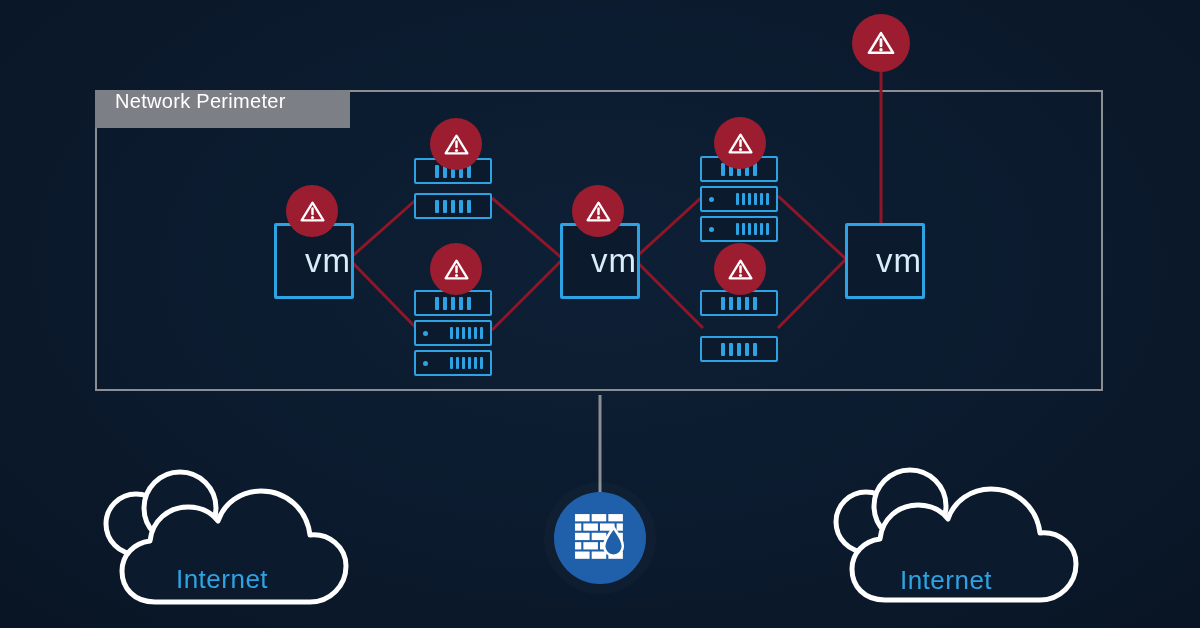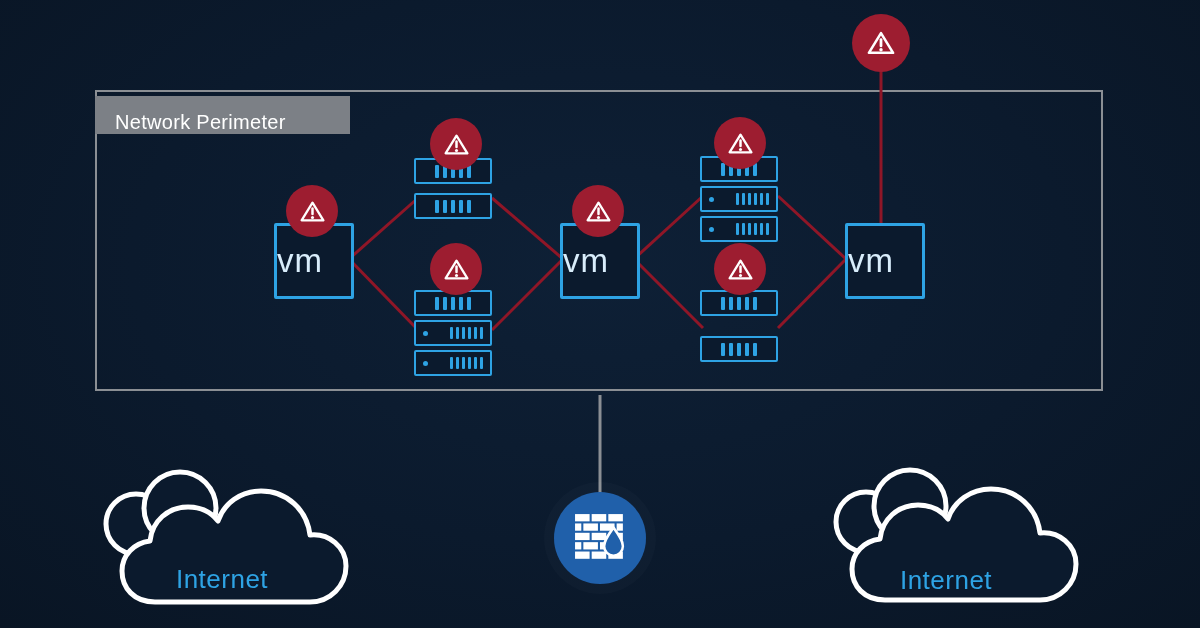--- a/index.html
+++ b/index.html
@@ -22,31 +22,31 @@
   }
   .lines{position:absolute;left:0;top:0;z-index:2;}
   .lines line.red{stroke:var(--line-red,#8f1627);stroke-width:3;}
   .lines line.gray{stroke:var(--perimeter-gray,#8b8f94);stroke-width:3;}
 
   .perimeter{
     position:absolute;left:95px;top:90px;width:1008px;height:301px;
     border:2px solid var(--perimeter-gray,#8b8f94);z-index:1;
   }
   .perimeter-label{
-    position:absolute;left:95px;top:96px;width:255px;height:38px;
+    position:absolute;left:95px;top:90px;width:255px;height:38px;
     background:var(--label-gray,#7c8086);color:#fff;z-index:5;
-    display:flex;align-items:flex-end;padding-left:20px;
+    display:flex;align-items:flex-start;padding-left:20px;
     font-size:20px;letter-spacing:.3px;
   }
 
   .vm{
     position:absolute;width:80px;height:76px;
     border:3px solid var(--accent-blue,#2ea3e4);border-radius:2px;
     background:var(--bg,#0b1a2d);z-index:3;
-    display:flex;align-items:center;justify-content:flex-start;
+    display:flex;align-items:center;justify-content:flex-end;
     color:var(--vm-text,#d9edfb);font-size:33px;font-weight:500;letter-spacing:1px;
   }
 
   .server-group{position:absolute;display:flex;flex-direction:column;z-index:3;}
   .server{
     width:78px;height:26px;border:2.5px solid var(--accent-blue,#2ea3e4);border-radius:2px;
     background:var(--bg,#0b1a2d);display:flex;align-items:center;padding:0 7px;
   }
   .vents{display:flex;gap:4px;margin:0 auto;}
   .vents .bar{width:4px;height:13px;background:var(--accent-blue,#2ea3e4);border-radius:1px;}

